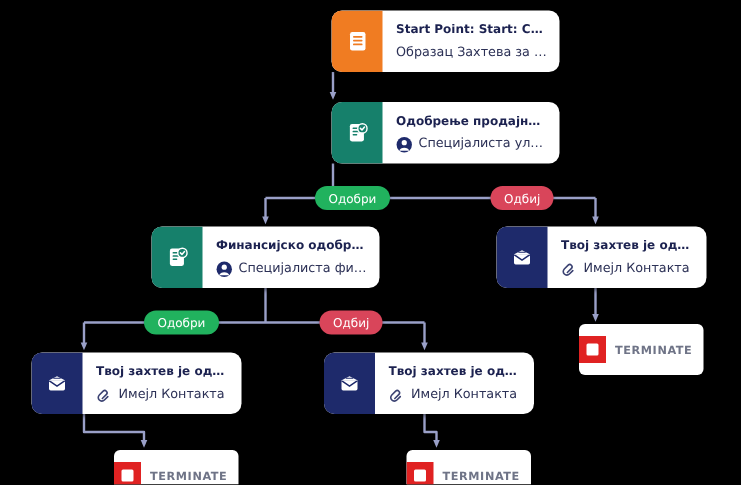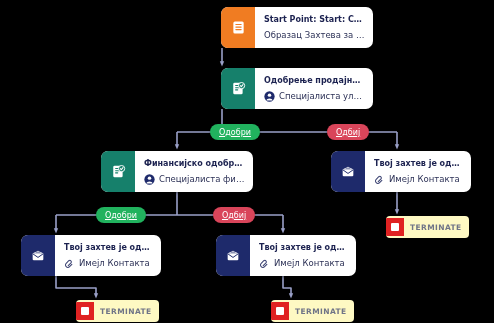--- a/index.html
+++ b/index.html
@@ -84,30 +84,29 @@
     height: 16px;
     border-radius: 8px;
     display: flex;
     align-items: center;
     justify-content: center;
     padding: 0 9px;
     font-size: 8px;
     color: #ffffff;
     white-space: nowrap;
     box-shadow: 0 1px 2px rgba(0,0,0,0.4);
-    text-decoration: underline;
   }
 
   
   .terminate {
     position: absolute;
-    height: 22px;
-    display: flex;
-    align-items: center;
-    background: #fef9c3;
+    height: 34px;
+    display: flex;
+    align-items: center;
+    background: #ffffff;
     border-radius: 4px;
     box-shadow: 0 1px 2px rgba(0,0,0,0.45);
     overflow: hidden;
   }
   .terminate .sq {
     width: 18px;
     height: 18px;
     flex: 0 0 18px;
     display: flex;
     align-items: center;

